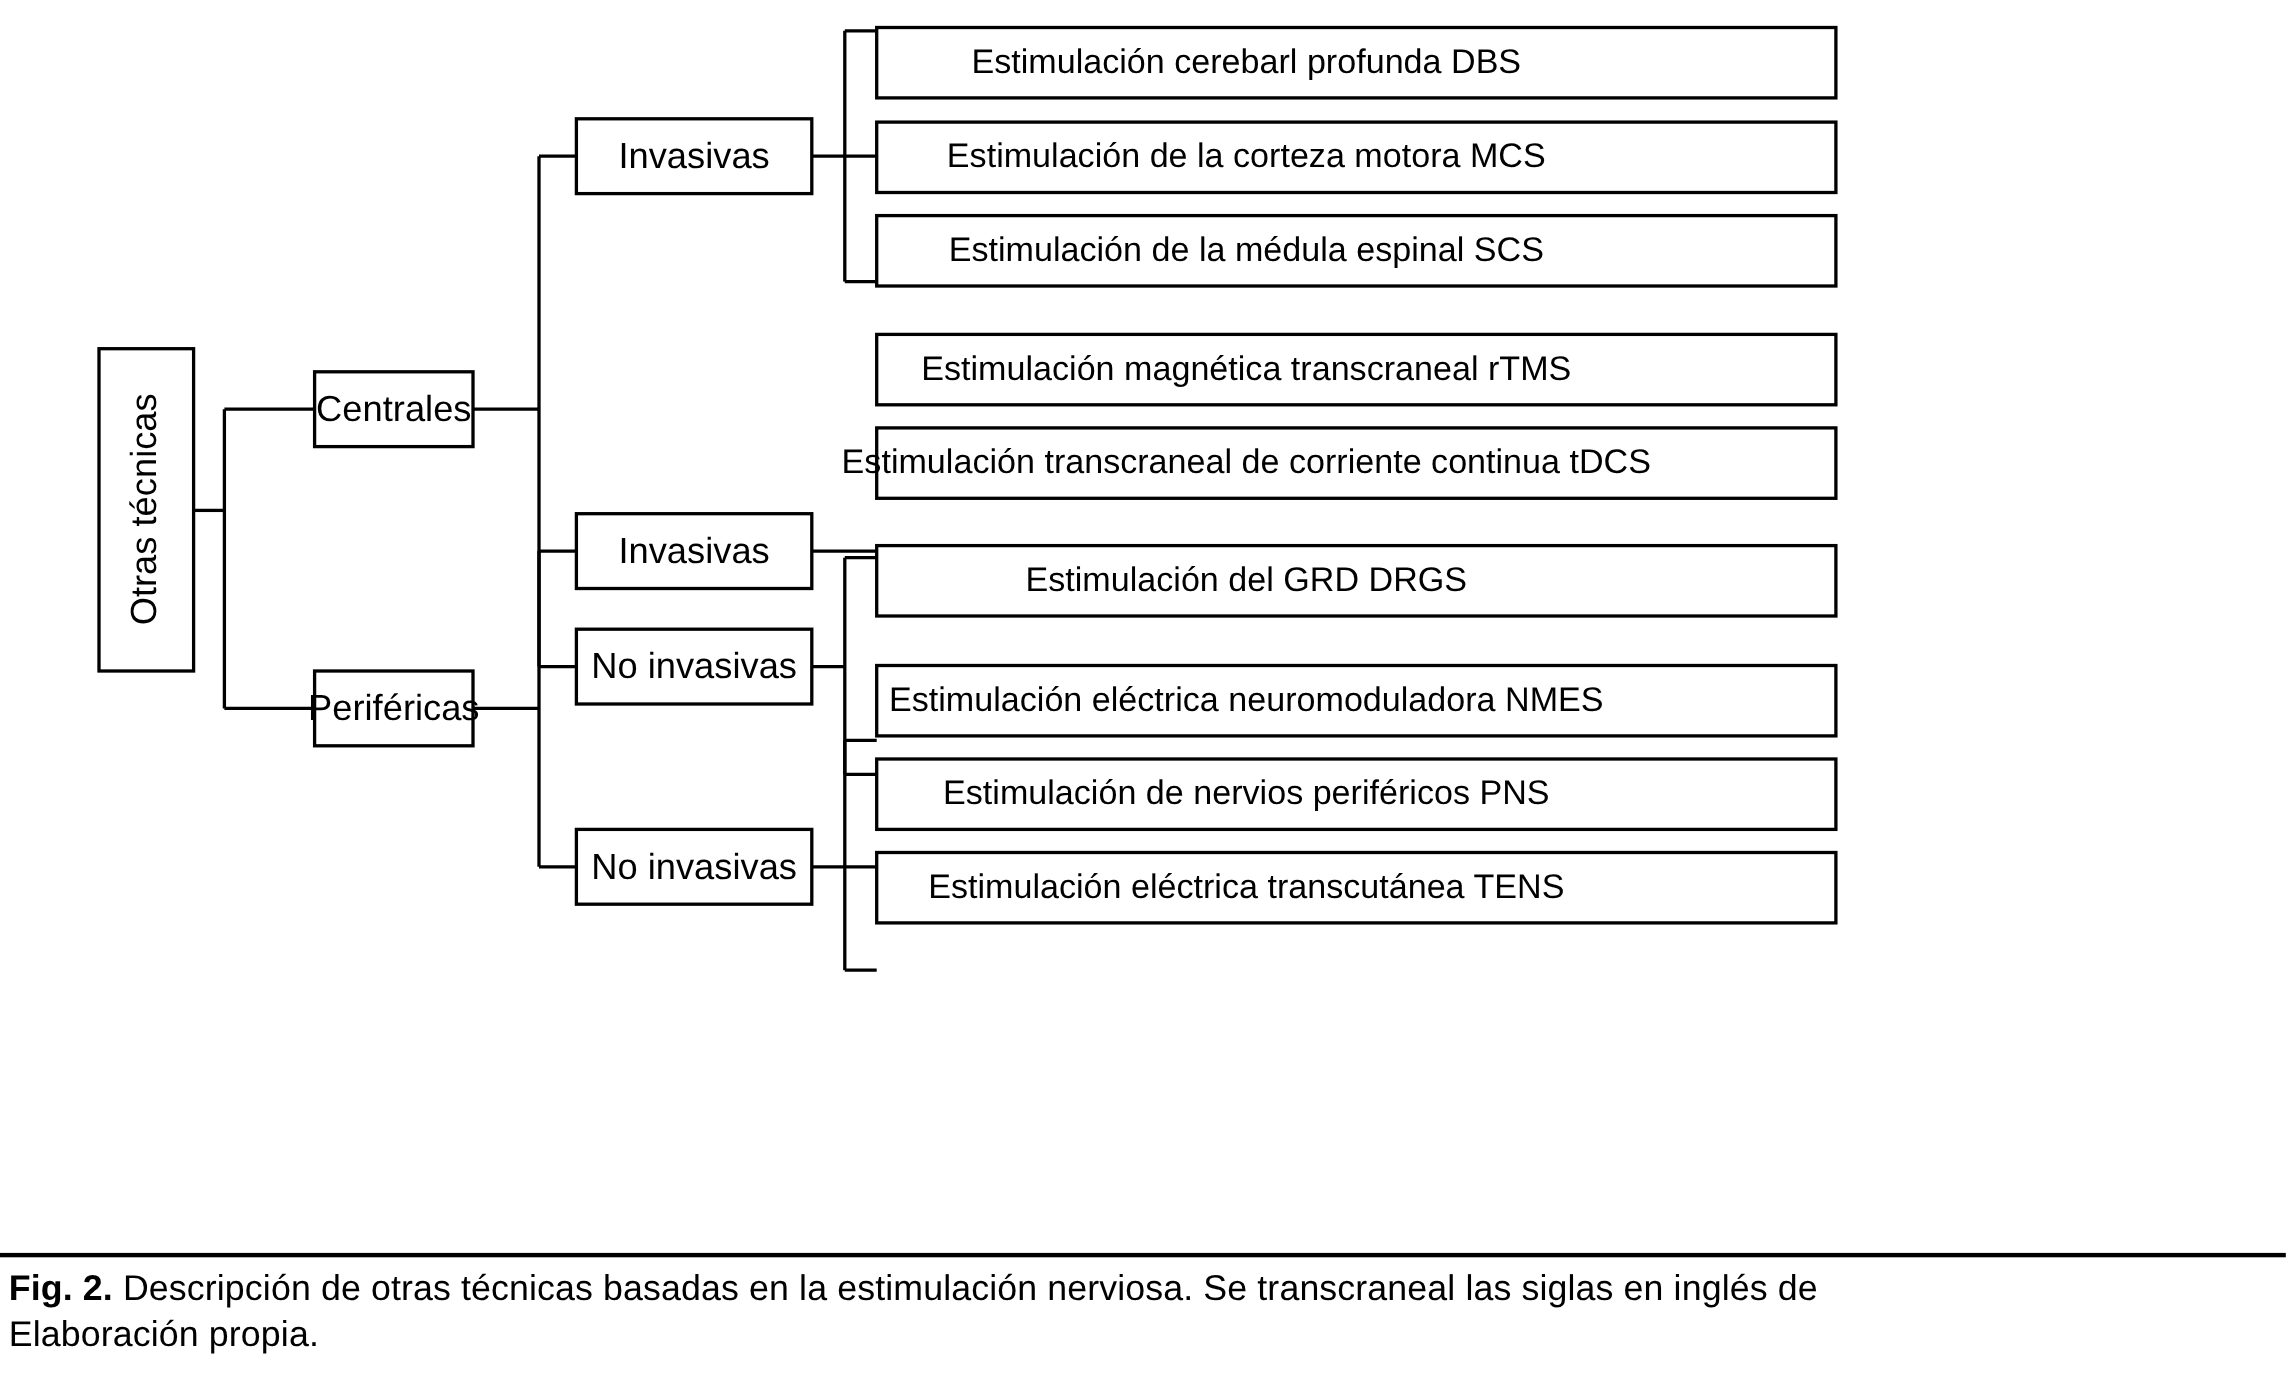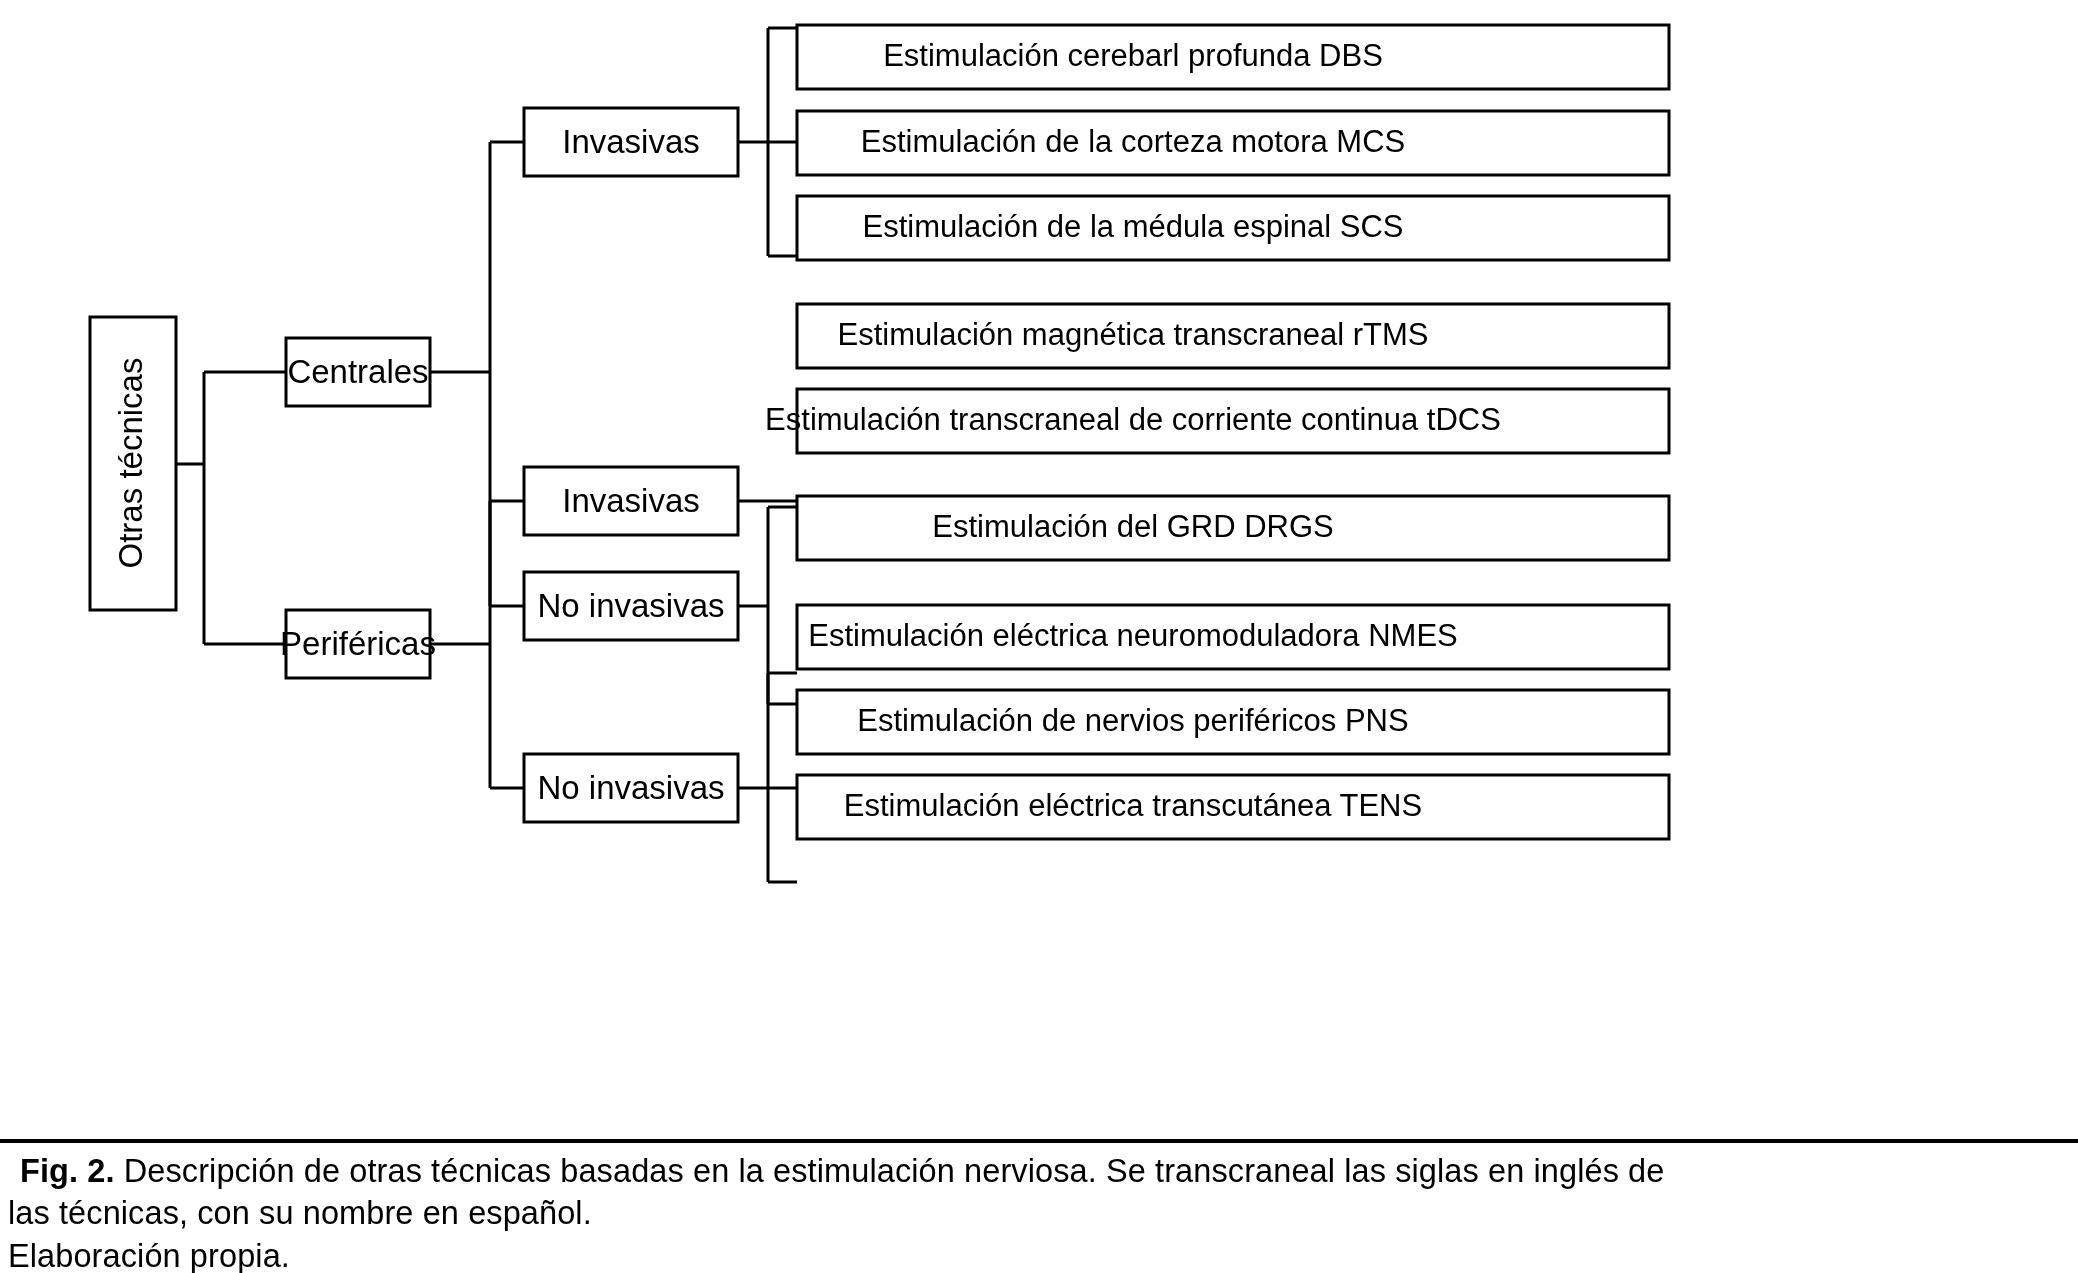--- a/index.html
+++ b/index.html
@@ -67,21 +67,20 @@
     top: 1150px;
     width: 2062px;
     font-family: "Liberation Sans", sans-serif;
     font-size: 32.5px;
     line-height: 1.30;
     color: #000000;
     letter-spacing: 0.1px;
   }
   #caption .fig-label {
     font-weight: bold;
-    margin-left: 12px;
   }
   .caption-line { display: block; white-space: nowrap; }
 </style>
 </head>
 <body>
 
 <div id="root">
 
   <svg id="diagram-svg" width="2078" height="1139" viewBox="0 0 2078 1139">
 
@@ -219,17 +218,16 @@
     </g>
 
   </svg>
 
   <div class="caption-rule"></div>
 
   <div id="caption">
     <span class="caption-line">
       <span class="fig-label">Fig. 2.</span><span> Descripción de otras técnicas basadas en la estimulación nerviosa. Se transcraneal las siglas en inglés de</span>
     </span>
-    <span class="caption-line">las técnicas, con su nombre en español.</span>
     <span class="caption-line">Elaboración propia.</span>
   </div>
 
 </div>
 
 </body></html>

